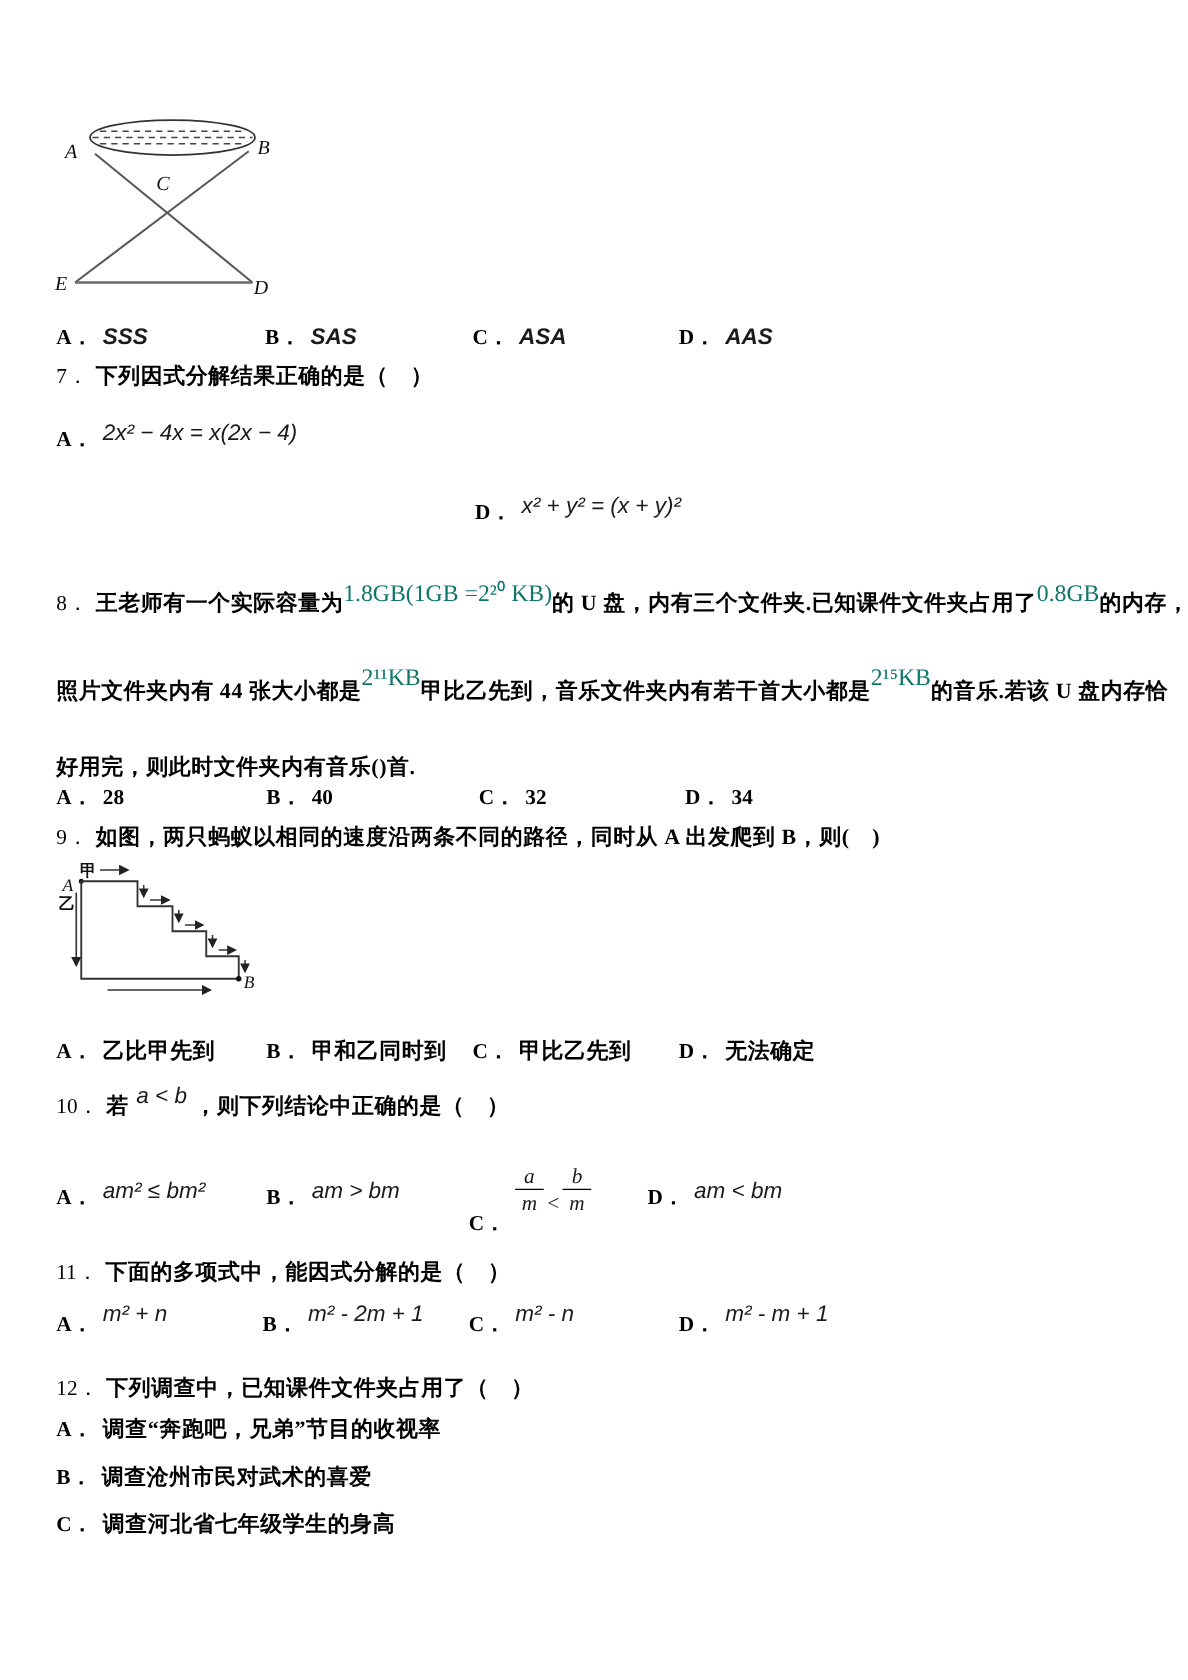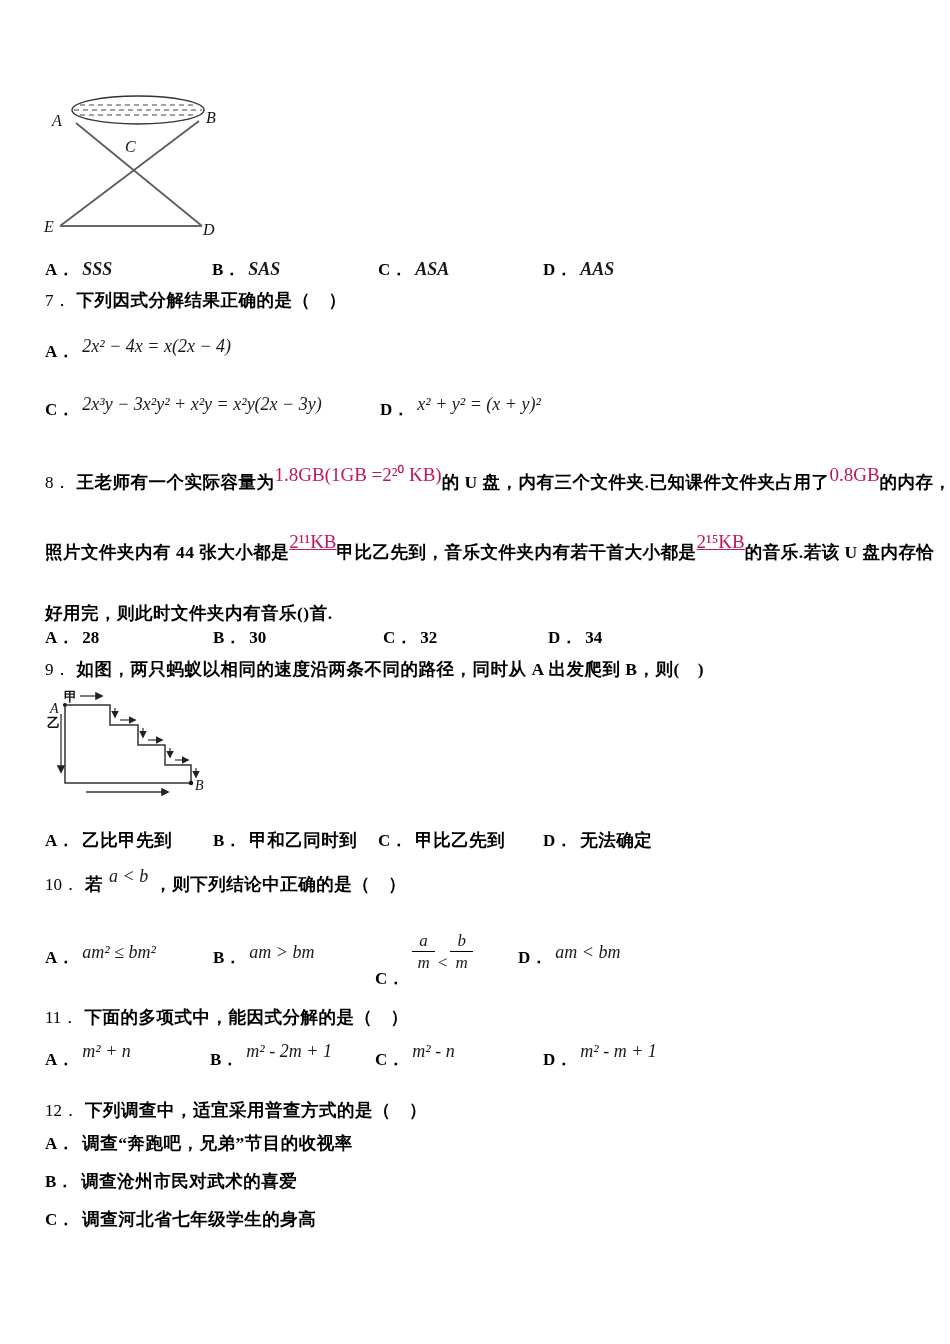--- a/index.html
+++ b/index.html
@@ -9,25 +9,25 @@
     color:#000; font-family:"Liberation Serif", serif; overflow:hidden;
   }
   .abs { position:absolute; white-space:nowrap; }
   
   .cn  { font-family:"Liberation Serif", serif; font-weight:bold; font-size:17.5px; letter-spacing:.5px; }
   
   .qn  { font-family:"Liberation Serif", serif; font-weight:normal; font-size:17px; margin-right:6px; }
   
   .lbl { font-family:"Liberation Serif", serif; font-weight:bold; font-size:17px; margin-right:8px; }
   
-  .mi  { font-family:Liberation Serif, serif; font-style:italic; font-size:18px; font-weight:normal; color:#1a1a1a; }
+  .mi  { font-family:Liberation Sans, sans-serif; font-style:italic; font-size:18px; font-weight:normal; color:#1a1a1a; }
   .mi.b { font-weight:bold; }
   
-  .cap { font-family:"Liberation Serif", serif; font-size:19px; color:#be185d; position:relative; top:-7px; letter-spacing:0; }
-  .cap.hi { top:-10px;text-decoration:underline; }
+  .cap { font-family:"Liberation Serif", serif; font-size:19px; color:#0f766e; position:relative; top:-7px; letter-spacing:0; }
+  .cap.hi { top:-10px; }
   .lift  { position:relative; top:-5px; }
   .lift8 { position:relative; top:-8px; }
   
   .frac { display:inline-block; text-align:center; font-family:"Liberation Serif", serif; font-style:italic; font-size:17px; color:#1a1a1a; position:relative; top:-16px; }
   .frac .n { display:block; line-height:21px; padding:0 7px; border-bottom:1.4px solid #000; }
   .frac .d { display:block; line-height:21px; }
   .fop { font-family:"Liberation Serif", serif; font-size:17px; color:#1a1a1a; position:relative; top:-16px; margin:0 3px; }
   svg text { font-family:"Liberation Serif", serif; }
   .figlabel { font-style:italic; font-size:16px; fill:#111; }
   .cnlabel  { font-size:13px; font-weight:bold; fill:#111; }
@@ -52,34 +52,33 @@
     <text x="167" y="153" class="figlabel">D</text>
   </svg>
 
   <div class="abs" style="left:45px;top:258px"><span class="lbl">A．</span><span class="mi b">SSS</span></div>
   <div class="abs" style="left:212px;top:258px"><span class="lbl">B．</span><span class="mi b">SAS</span></div>
   <div class="abs" style="left:378px;top:258px"><span class="lbl">C．</span><span class="mi b">ASA</span></div>
   <div class="abs" style="left:543px;top:258px"><span class="lbl">D．</span><span class="mi b">AAS</span></div>
 
   <div class="abs" style="left:45px;top:288px"><span class="qn">7．</span><span class="cn">下列因式分解结果正确的是（　）</span></div>
   <div class="abs" style="left:45px;top:340px"><span class="lbl">A．</span><span class="mi lift">2x² − 4x = x(2x − 4)</span></div>
-  <div class="abs" style="left:45px;top:398px"><span class="lbl">C．</span><span class="mi lift">2x³y − 3x²y² + x²y = x²y(2x − 3y)</span></div>
   <div class="abs" style="left:380px;top:398px"><span class="lbl">D．</span><span class="mi lift">x² + y² = (x + y)²</span></div>
 
   <div class="abs" style="left:45px;top:468px">
     <span class="qn">8．</span><span class="cn">王老师有一个实际容量为</span><span class="cap">1.8GB(1GB =2²⁰ KB)</span><span class="cn">的 U 盘，内有三个文件夹.已知课件文件夹占用了</span><span class="cap">0.8GB</span><span class="cn">的内存，</span>
   </div>
   <div class="abs" style="left:45px;top:540px">
     <span class="cn">照片文件夹内有 44 张大小都是</span><span class="cap hi">2¹¹KB</span><span class="cn">甲比乙先到，音乐文件夹内有若干首大小都是</span><span class="cap hi">2¹⁵KB</span><span class="cn">的音乐.若该 U 盘内存恰</span>
   </div>
   <div class="abs" style="left:45px;top:601px">
     <span class="cn">好用完，则此时文件夹内有音乐()首.</span>
   </div>
   <div class="abs" style="left:45px;top:626px"><span class="lbl">A．</span><span class="lbl">28</span></div>
-  <div class="abs" style="left:213px;top:626px"><span class="lbl">B．</span><span class="lbl">30</span></div>
+  <div class="abs" style="left:213px;top:626px"><span class="lbl">B．</span><span class="lbl">40</span></div>
   <div class="abs" style="left:383px;top:626px"><span class="lbl">C．</span><span class="lbl">32</span></div>
   <div class="abs" style="left:548px;top:626px"><span class="lbl">D．</span><span class="lbl">34</span></div>
 
   <div class="abs" style="left:45px;top:657px"><span class="qn">9．</span><span class="cn">如图，两只蚂蚁以相同的速度沿两条不同的路径，同时从 A 出发爬到 B，则(　)</span></div>
 
   <svg class="abs" style="left:44px;top:686px" width="185" height="125" viewBox="0 0 185 125">
     <defs>
       <marker id="arr" viewBox="0 0 10 10" refX="8" refY="5" markerWidth="6.5" markerHeight="6.5" orient="auto-start-reverse">
         <path d="M0,0 L10,5 L0,10 z" fill="#222"></path>
       </marker>
@@ -118,18 +117,18 @@
     <span class="lbl">C．</span><span class="frac"><span class="n">a</span><span class="d">m</span></span><span class="fop">&lt;</span><span class="frac"><span class="n">b</span><span class="d">m</span></span>
   </div>
   <div class="abs" style="left:518px;top:946px"><span class="lbl">D．</span><span class="mi lift">am &lt; bm</span></div>
 
   <div class="abs" style="left:45px;top:1005px"><span class="qn">11．</span><span class="cn">下面的多项式中，能因式分解的是（　）</span></div>
   <div class="abs" style="left:45px;top:1048px"><span class="lbl">A．</span><span class="mi lift8">m² + n</span></div>
   <div class="abs" style="left:210px;top:1048px"><span class="lbl">B．</span><span class="mi lift8">m² - 2m + 1</span></div>
   <div class="abs" style="left:375px;top:1048px"><span class="lbl">C．</span><span class="mi lift8">m² - n</span></div>
   <div class="abs" style="left:543px;top:1048px"><span class="lbl">D．</span><span class="mi lift8">m² - m + 1</span></div>
 
-  <div class="abs" style="left:45px;top:1098px"><span class="qn">12．</span><span class="cn">下列调查中，适宜采用普查方式的是（　）</span></div>
+  <div class="abs" style="left:45px;top:1098px"><span class="qn">12．</span><span class="cn">下列调查中，已知课件文件夹占用了（　）</span></div>
   <div class="abs" style="left:45px;top:1131px"><span class="lbl">A．</span><span class="cn">调查“奔跑吧，兄弟”节目的收视率</span></div>
   <div class="abs" style="left:45px;top:1207px"><span class="lbl">C．</span><span class="cn">调查河北省七年级学生的身高</span></div>
   <div class="abs" style="left:45px;top:1169px"><span class="lbl">B．</span><span class="cn">调查沧州市民对武术的喜爱</span></div>
 
 </div>
 
 </body></html>

